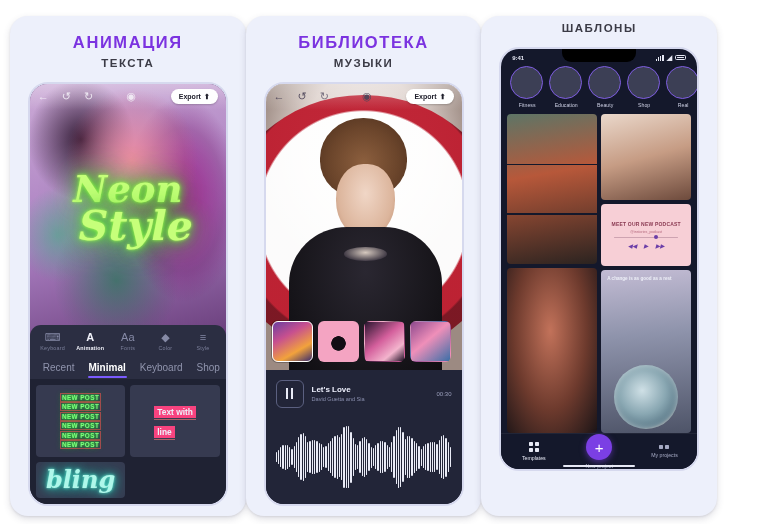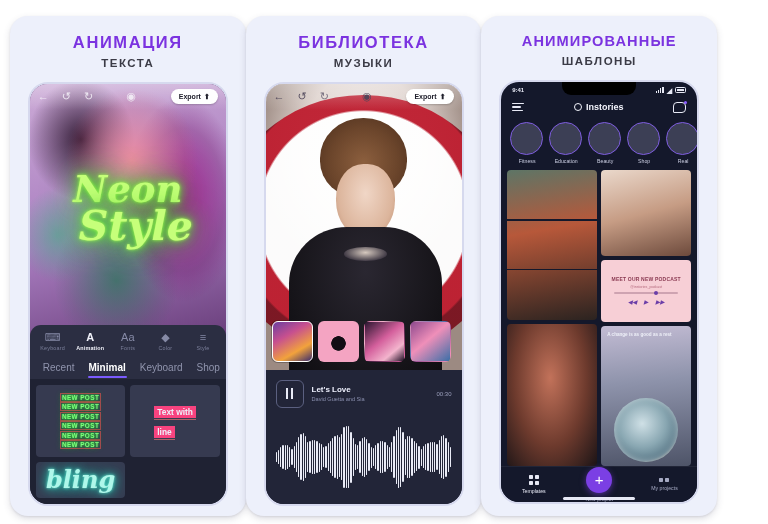--- a/index.html
+++ b/index.html
@@ -592,54 +592,38 @@
             <span style="height: 43.9px;"></span>
             <span style="height: 39px;"></span>
             <span style="height: 30px;"></span>
             <span style="height: 20.4px;"></span>
           </div>
       </div>
     </div>
   </div>
 
   <div class="panel">
-    <div class="panel-title small">АНИМИРОВАННЫЕ</div>
     <div class="panel-sub">ШАБЛОНЫ</div>
 
     <div class="phone p3-phone">
       <div class="status">
         <div class="notch"></div>
         <span>9:41</span>
         <span class="st-right">
           <span class="bars">
             <i style="height:2px"></i>
               <i style="height:3.4px"></i>
               <i style="height:4.8px"></i>
               <i style="height:6px"></i>
           </span>
           <span style="color:#e7e9f5;font-size:7px;line-height:1">◢</span>
           <span class="bat"></span>
         </span>
       </div>
 
-      <div class="app-head">
-        <span class="burger">
-            <i></i>
-            <i></i>
-            <i></i>
-          </span>
-        <span class="brand">
-          <span class="ring"></span>
-          <span>Instories</span>
-        </span>
-        <span class="chat">
-            <span class="b"></span>
-            <span class="dot"></span>
-          </span>
-      </div>
 
       <div class="stories">
         <div class="story">
           <div class="av a1"></div>
           <div class="lbl">Fitness</div>
         </div>
         <div class="story">
           <div class="av a2"></div>
           <div class="lbl">Education</div>
         </div>

